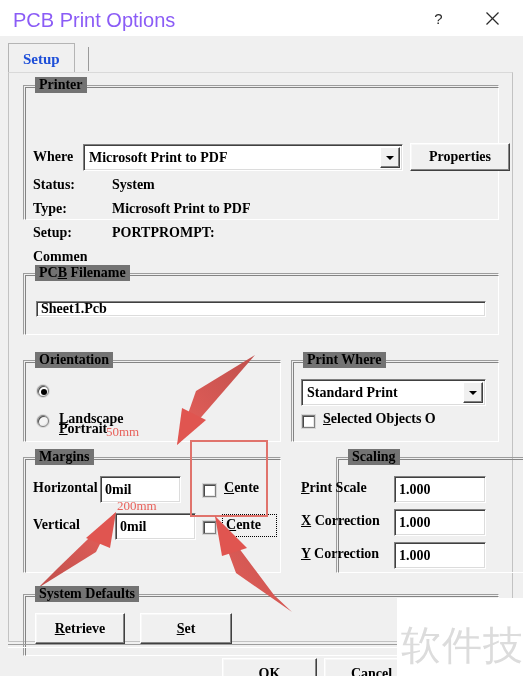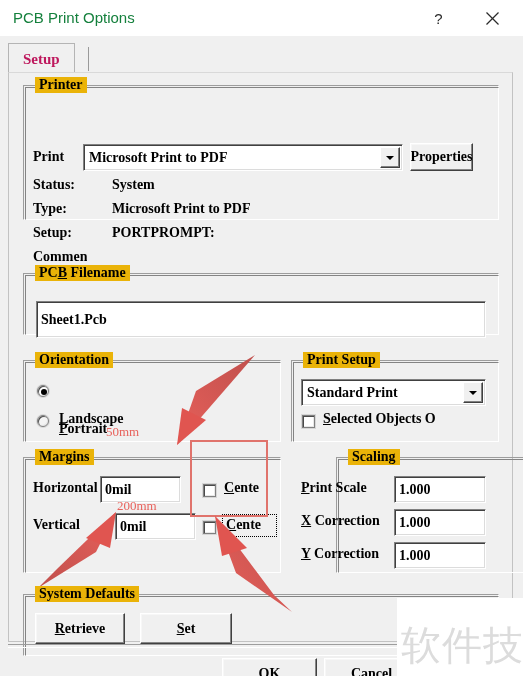--- a/index.html
+++ b/index.html
@@ -11,21 +11,21 @@
   }
   .dialog{position:relative;width:523px;height:676px;background:#f0f0f0;box-sizing:border-box;}
 
   
   .titlebar{
     position:absolute;left:0;top:0;width:523px;height:36px;
     background:#ffffff;border-bottom:1px solid #e8e8e8;
   }
   .title-text{
     position:absolute;left:13px;top:9px;
-    font-size:15px;color:#15803d;font-family:"Liberation Sans", sans-serif;
+    font-size:20px;color:#8b5cf6;font-family:"Liberation Sans", sans-serif;
     white-space:nowrap;
   }
   .tb-btn{
     position:absolute;top:0;height:36px;width:45px;
     display:flex;align-items:center;justify-content:center;
     font-size:16px;color:#2b2b2b;background:transparent;
   }
   .tb-help{right:62px;font-size:15px;}
   .tb-close{right:8px;}
   .tb-close svg{display:block;}
@@ -35,21 +35,21 @@
     position:absolute;left:0;top:36px;width:523px;height:640px;
     background:#f0f0f0;
   }
 
   
   .tabstrip{position:absolute;left:8px;top:7px;width:507px;height:30px;}
   .tab{
     position:absolute;left:0;top:0;height:30px;padding:0 14px;
     background:#f0f0f0;border:1px solid #b4b4b4;border-bottom:none;
     display:flex;align-items:center;
-    font-size:15px;font-weight:bold;color:#be185d;
+    font-size:15px;font-weight:bold;color:#1d4ed8;
     font-family:"Liberation Serif", serif;
   }
   .tab-sep{
     position:absolute;left:80px;top:4px;width:1px;height:24px;background:#9a9a9a;
   }
   .tabpage{
     position:absolute;left:8px;top:36px;width:505px;height:570px;
     background:#f0f0f0;border:1px solid #c2c2c2;border-top:1px solid #d9d9d9;
     box-sizing:border-box;
   }
@@ -61,21 +61,21 @@
     border-right-color:#ffffff;border-bottom-color:#ffffff;
     box-sizing:border-box;
   }
   .group::after{
     content:"";position:absolute;left:1px;top:1px;right:-1px;bottom:-1px;
     border:1px solid #ffffff;border-left-color:#848484;border-top-color:#848484;
     pointer-events:none;
   }
   .group-title{
     position:absolute;top:-9px;left:11px;
-    background:#eab308;padding:0 4px;
+    background:#737373;padding:0 4px;
     font-size:14px;font-weight:bold;color:#000;
     font-family:"Liberation Serif", serif;
     white-space:nowrap;z-index:3;
   }
 
   
   .lbl{
     position:absolute;font-size:14px;font-weight:bold;color:#000;
     font-family:"Liberation Serif", serif;white-space:nowrap;
     overflow:hidden;
@@ -193,59 +193,59 @@
     <div class="tabstrip">
       <div class="tab">Setup</div>
       <div class="tab-sep"></div>
     </div>
 
     <div class="tabpage">
 
       <div class="group" style="left:14px;top:12px;width:476px;height:135px;">
         <div class="group-title">Printer</div>
       </div>
-      <div class="lbl" style="left:24px;top:76px;width:62px;">Print</div>
+      <div class="lbl" style="left:24px;top:76px;width:62px;">Where</div>
       <div class="combo" style="left:74px;top:71px;width:320px;height:27px;">
         <span>Microsoft Print to PDF</span>
         <span class="combo-arrow">
             <i></i>
           </span>
       </div>
-      <div class="btn" style="left:401px;top:70px;width:63px;height:28px;">Properties</div>
+      <div class="btn" style="left:401px;top:70px;width:100px;height:28px;">Properties</div>
 
       <div class="lbl" style="left:24px;top:104px;">Status:</div>
       <div class="val" style="left:103px;top:104px;">System</div>
 
       <div class="lbl" style="left:24px;top:128px;">Type:</div>
       <div class="val" style="left:103px;top:128px;">Microsoft Print to PDF</div>
 
       <div class="lbl" style="left:24px;top:152px;">Setup:</div>
       <div class="val" style="left:103px;top:152px;">PORTPROMPT:</div>
 
       <div class="lbl" style="left:24px;top:176px;">Commen</div>
 
       <div class="group" style="left:14px;top:200px;width:476px;height:62px;">
         <div class="group-title"><span>PC</span><span class="underline">B</span><span> Filename</span></div>
       </div>
-      <div class="field" style="left:27px;top:228px;width:450px;height:37px;">
+      <div class="field" style="left:27px;top:228px;width:450px;height:16px;">
         <span>Sheet1.Pcb</span>
       </div>
 
       <div class="group" style="left:14px;top:287px;width:258px;height:82px;">
         <div class="group-title">Orientation</div>
       </div>
       <div class="radio" style="left:28px;top:312px;">
           <span class="dot"></span>
         </div>
       <div class="lbl" style="left:50px;top:308px;margin-top:40px;"><span class="underline">P</span><span>ortrait</span></div>
       <div class="radio off" style="left:28px;top:342px;"></div>
       <div class="lbl" style="left:50px;top:338px;"><span class="underline">L</span><span>andscape</span></div>
 
       <div class="group" style="left:282px;top:287px;width:208px;height:82px;">
-        <div class="group-title">Print Setup</div>
+        <div class="group-title">Print Where</div>
       </div>
       <div class="combo" style="left:292px;top:306px;width:185px;height:27px;">
         <span>Standard Print</span>
         <span class="combo-arrow">
             <i></i>
           </span>
       </div>
       <div class="cbox" style="left:293px;top:342px;"></div>
       <div class="lbl" style="left:314px;top:338px;text-align:right;"><span class="underline">S</span><span>elected Objects O</span></div>
 

